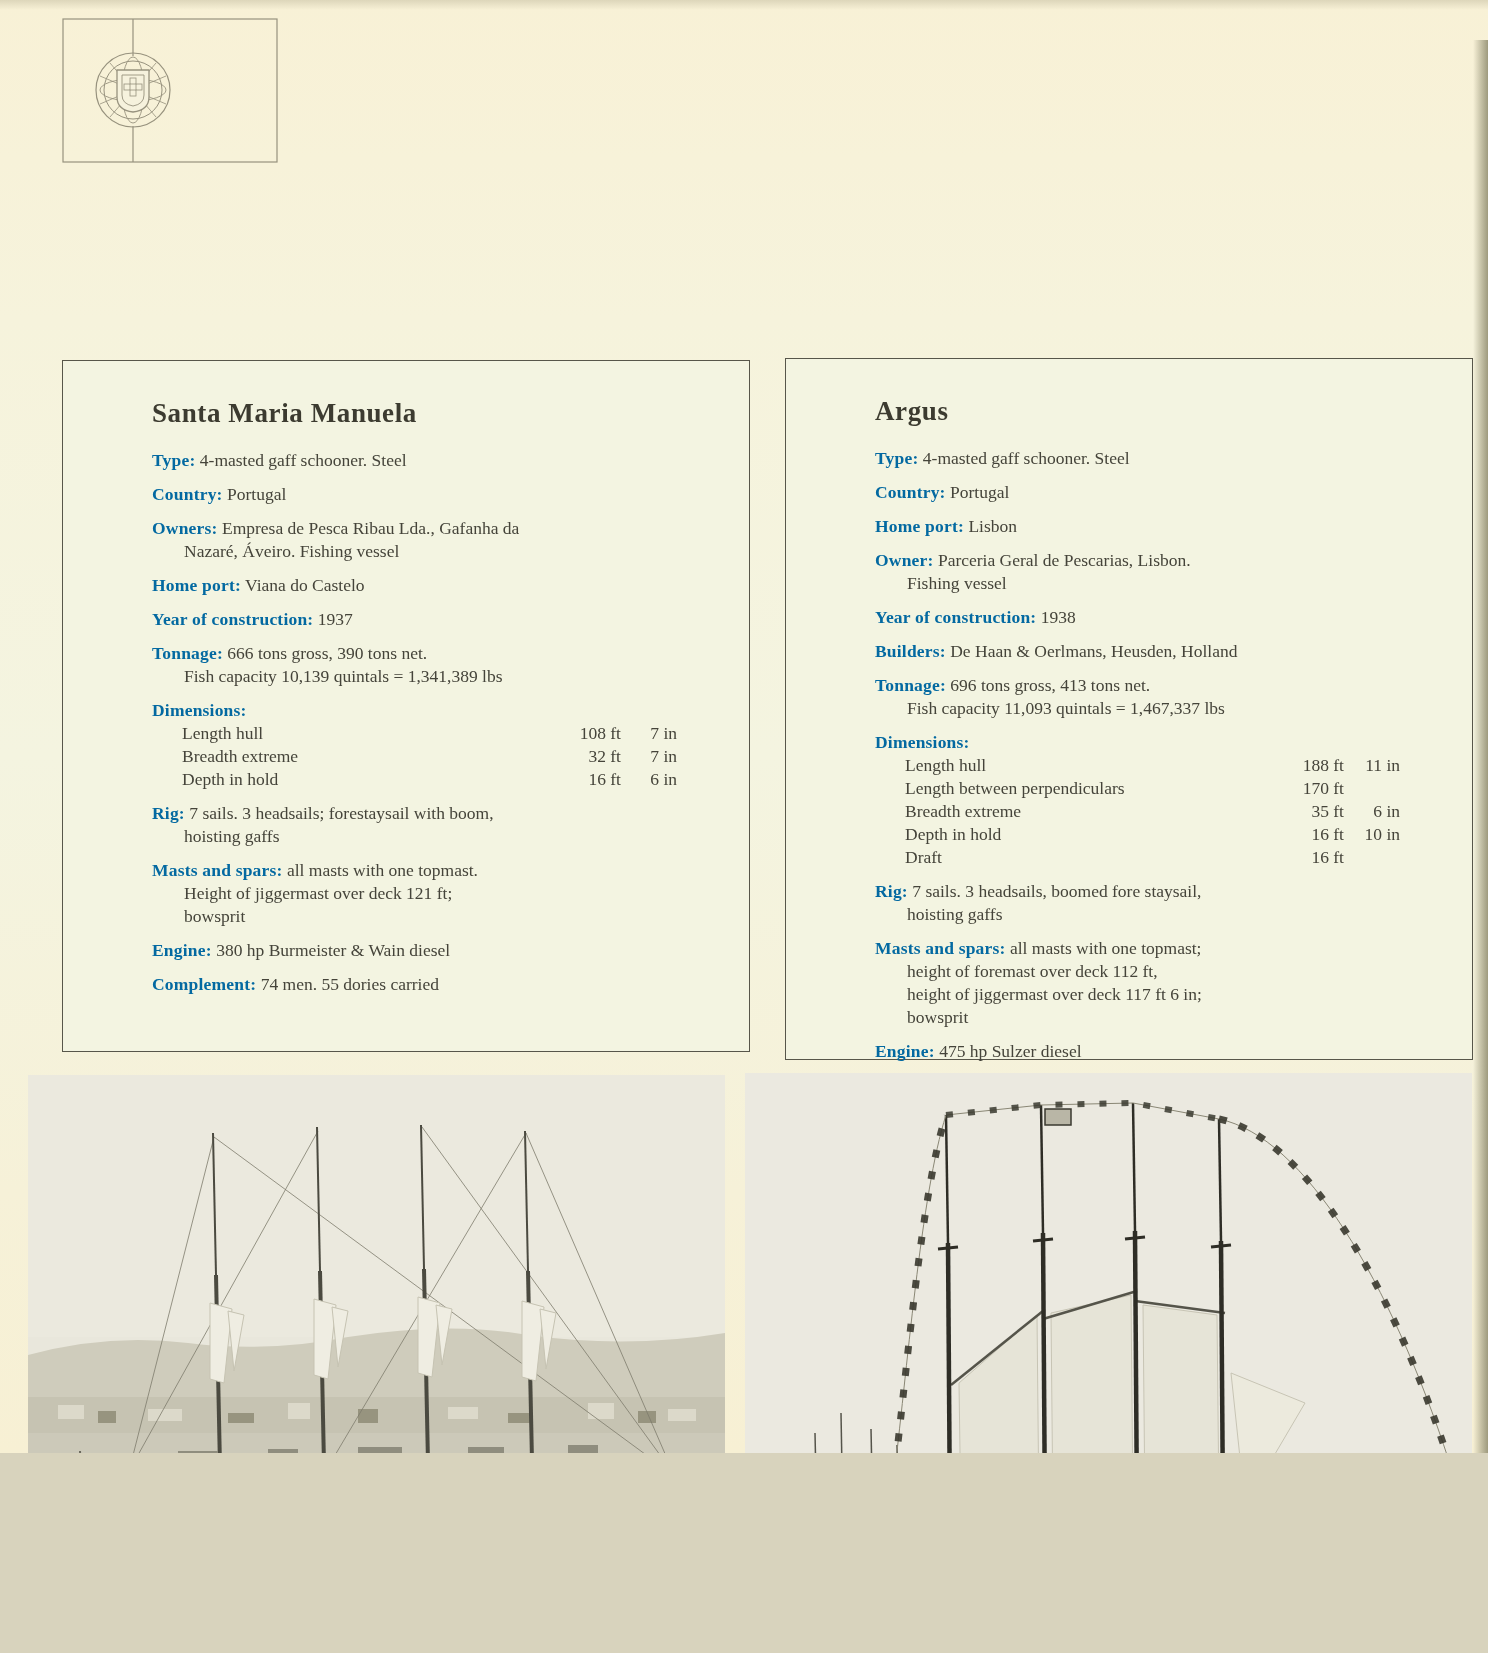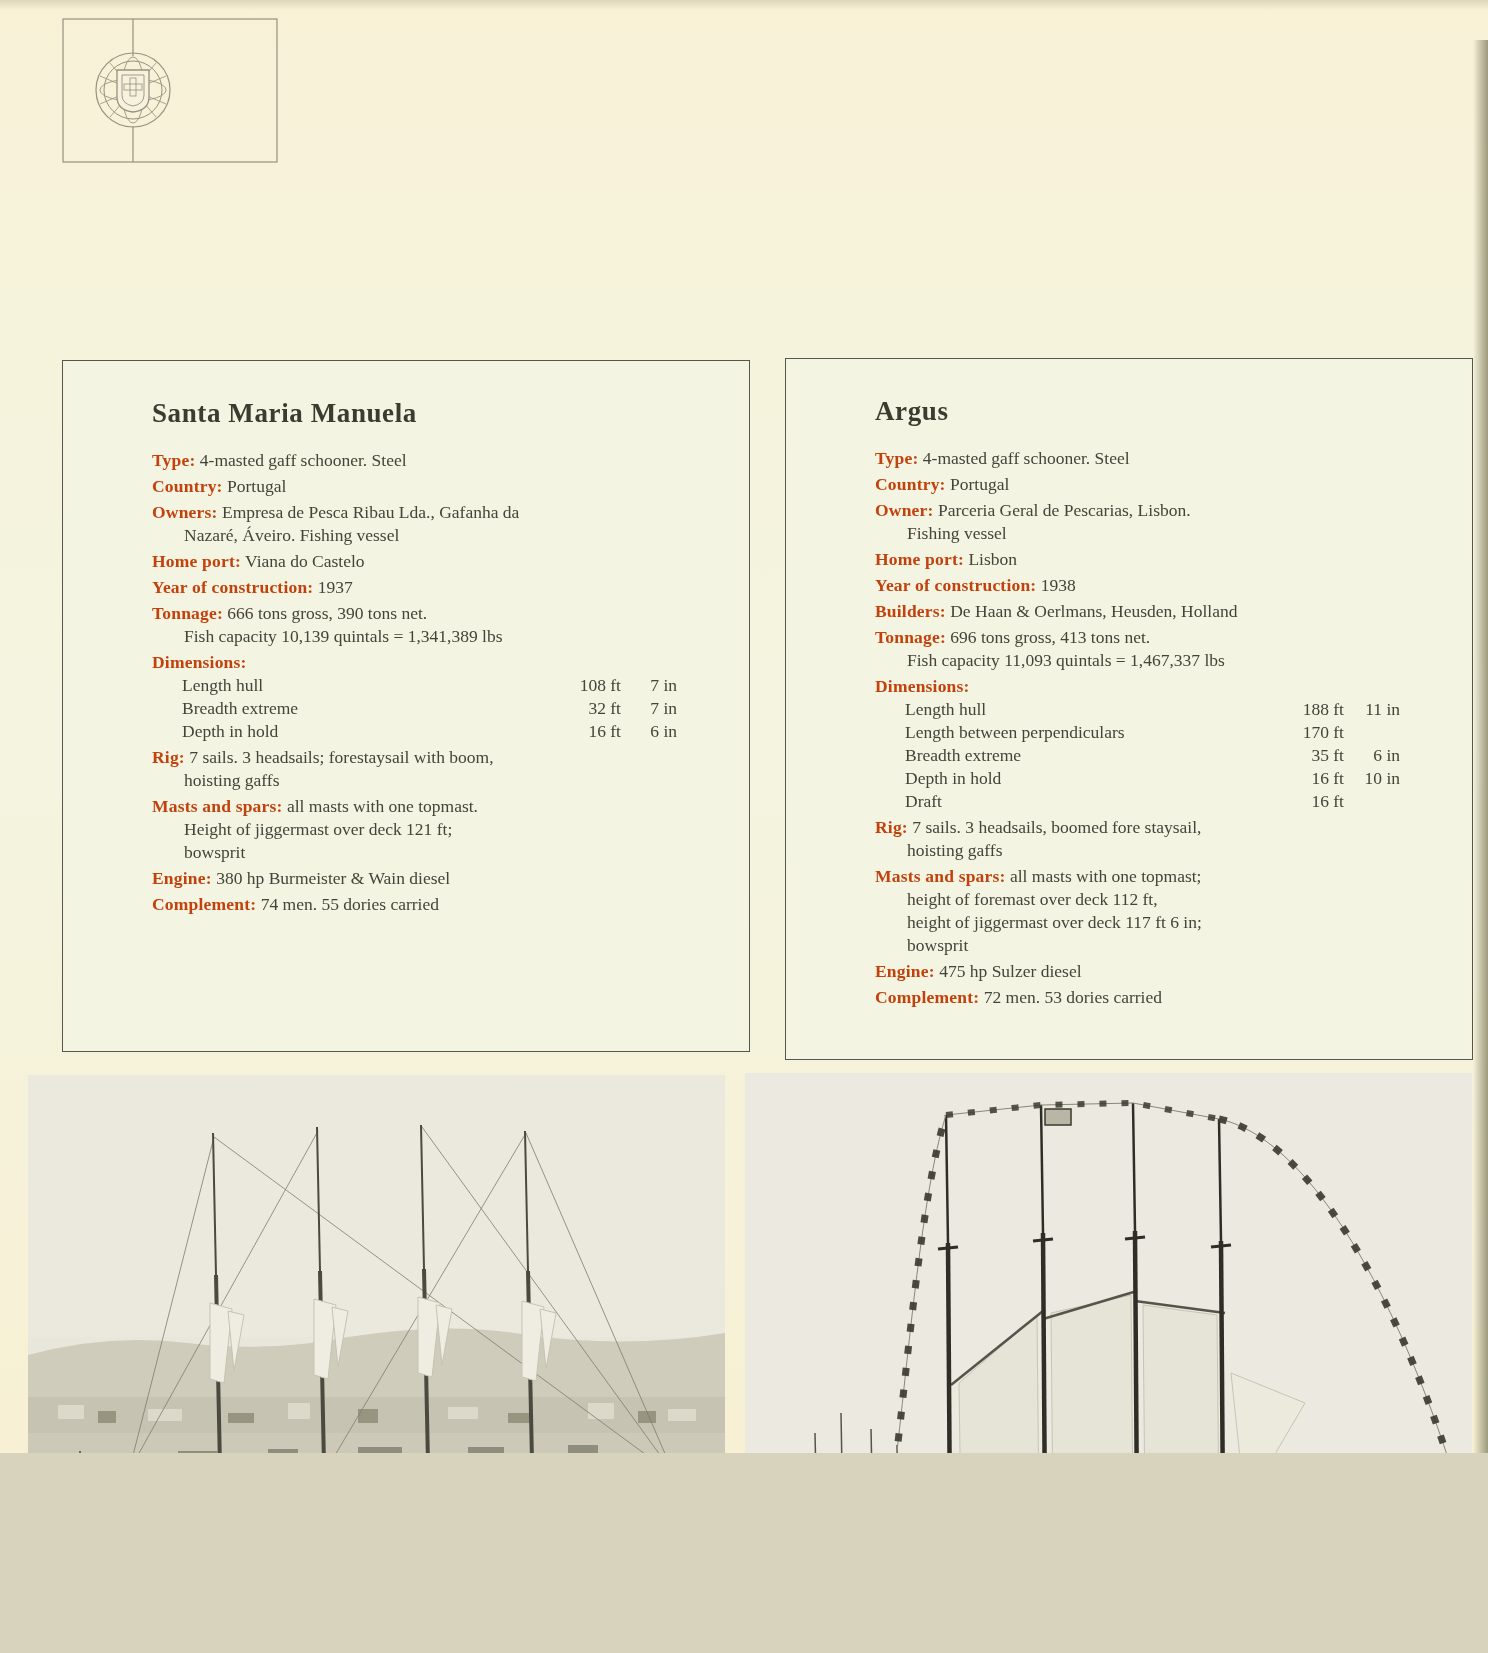--- a/index.html
+++ b/index.html
@@ -31,23 +31,23 @@
     box-sizing:border-box;
     padding:30px 72px 0 89px;
   }
   .panel.left{left:62px;top:360px;width:688px;height:692px;}
   .panel.right{left:785px;top:358px;width:688px;height:702px;}
   .ship-title{
     font-size:27px;line-height:32px;font-weight:700;
     letter-spacing:.6px;color:#3c3b30;margin:6px 0 20px 0;
   }
   .blocks{font-size:17.5px;line-height:23px;}
-  .block{margin-top:3px;}
+  .block{margin-top:11px;}
   .block:first-child{margin-top:0;}
-  .field-label{font-weight:700;color:#c2410c;letter-spacing:.2px;}
+  .field-label{font-weight:700;color:#0369a1;letter-spacing:.2px;}
   .cont{padding-left:32px;}
   .dim-row{display:flex;padding-left:30px;}
   .dim-label{flex:1 1 auto;}
   .dim-ft{flex:0 0 76px;text-align:right;white-space:pre;}
   .dim-in{flex:0 0 56px;text-align:right;white-space:pre;}
   
   .photo{position:absolute;}
   .photo svg{width:100%;height:100%;display:block;}
   .photo-left{left:28px;top:1075px;width:697px;height:525px;}
   .photo-right{left:745px;top:1073px;width:727px;height:527px;}
@@ -152,25 +152,25 @@
   <div class="panel right">
     <div class="ship-title">Argus</div>
     <div class="blocks">
         <div class="block">
           <div class="line"><span class="field-label">Type:</span> 4-masted gaff schooner. Steel</div>
         </div>
         <div class="block">
           <div class="line"><span class="field-label">Country:</span> Portugal</div>
         </div>
         <div class="block">
+          <div class="line"><span class="field-label">Home port:</span> Lisbon</div>
+        </div>
+        <div class="block">
           <div class="line"><span class="field-label">Owner:</span> Parceria Geral de Pescarias, Lisbon.</div>
           <div class="cont">Fishing vessel</div>
-        </div>
-        <div class="block">
-          <div class="line"><span class="field-label">Home port:</span> Lisbon</div>
         </div>
         <div class="block">
           <div class="line"><span class="field-label">Year of construction:</span> 1938</div>
         </div>
         <div class="block">
           <div class="line"><span class="field-label">Builders:</span> De Haan &amp; Oerlmans, Heusden, Holland</div>
         </div>
         <div class="block">
           <div class="line"><span class="field-label">Tonnage:</span> 696 tons gross, 413 tons net.</div>
           <div class="cont">Fish capacity 11,093 quintals = 1,467,337 lbs</div>

